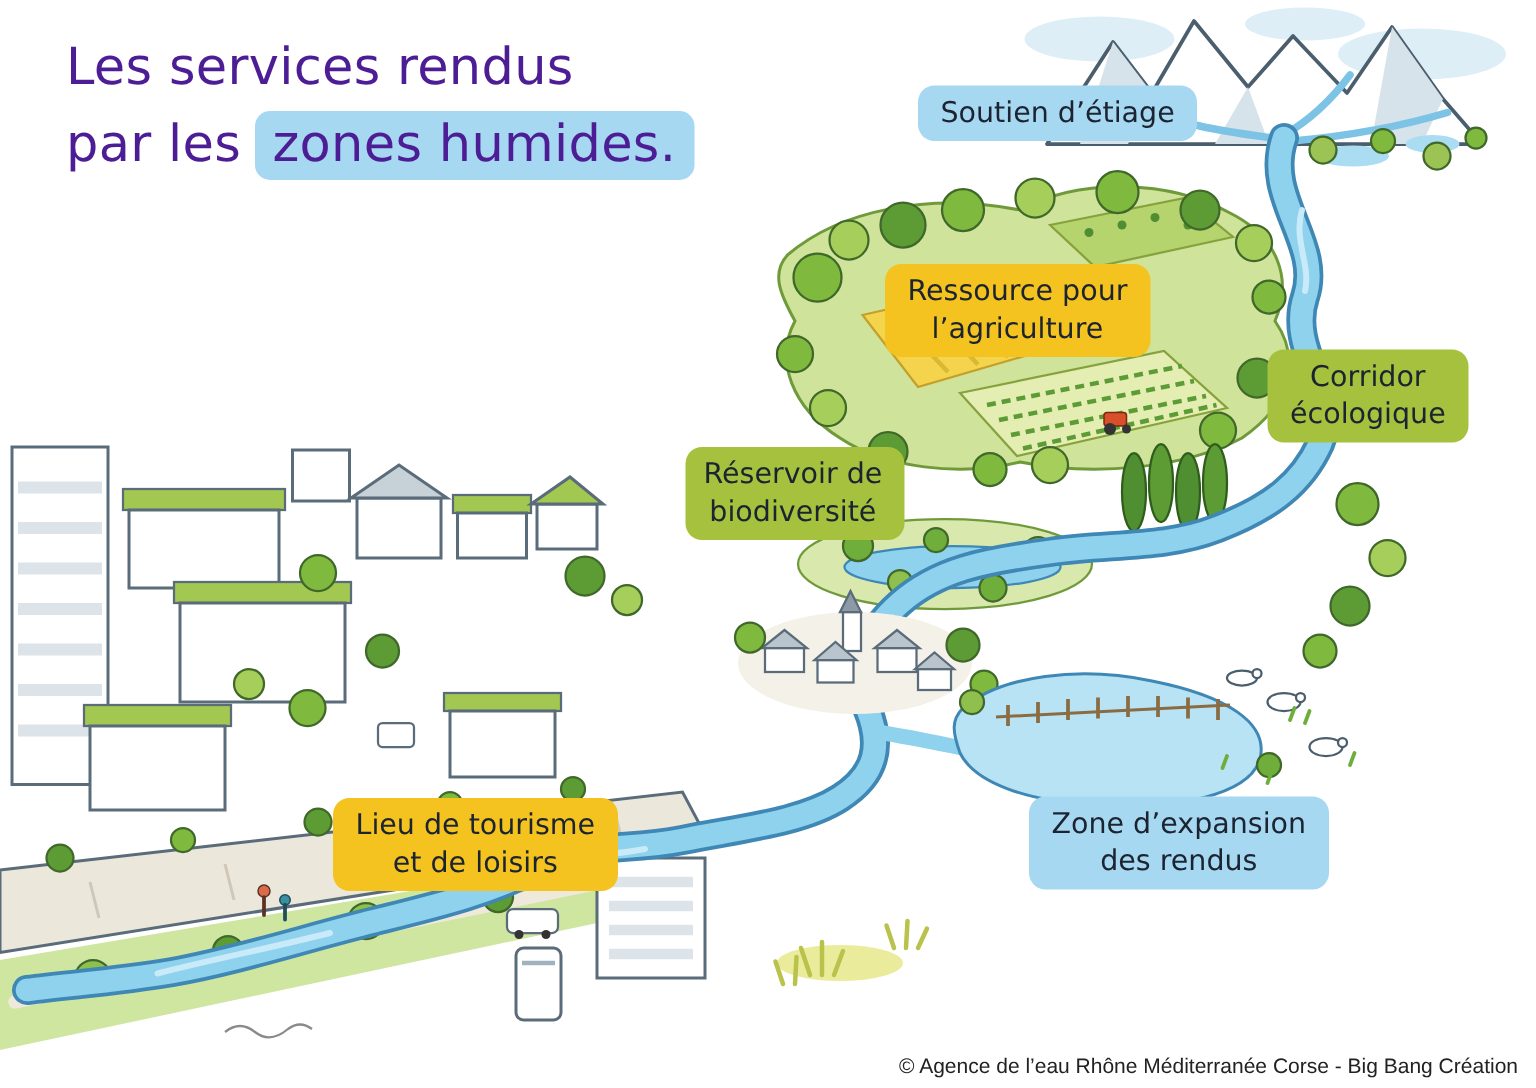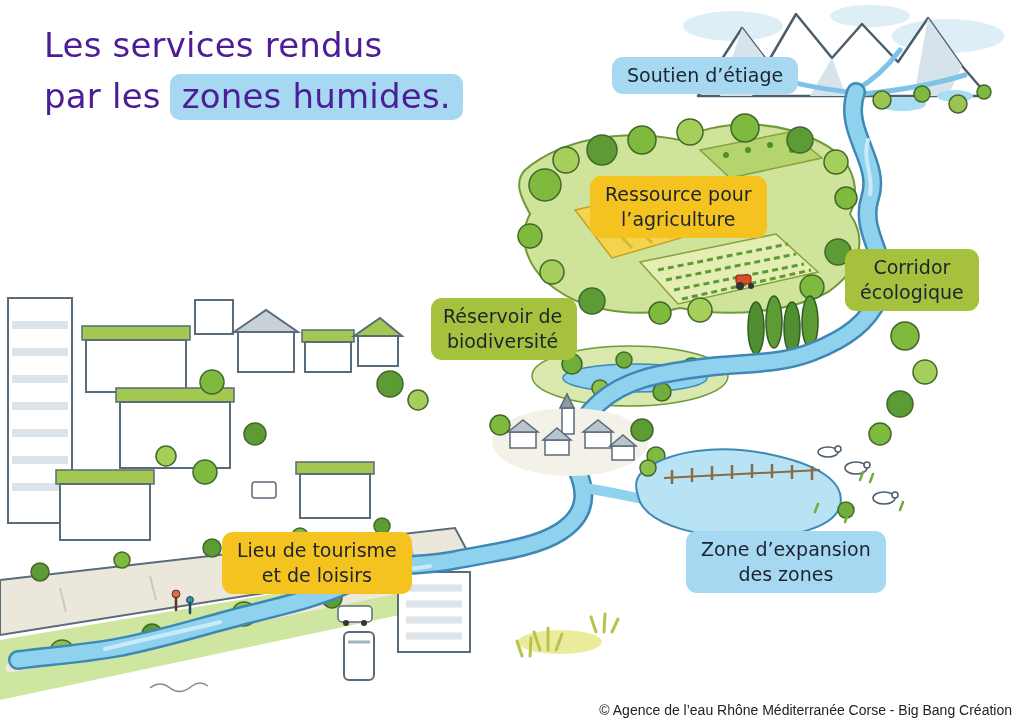--- a/index.html
+++ b/index.html
@@ -237,24 +237,24 @@
   </svg>
 
   <h1 class="title">
     <span>Les services rendus</span><br>
     <span>par les</span><span class="hl">zones humides.</span>
   </h1>
 
   <div class="label blue" style="left:612px; top:57px;">Soutien d’étiage</div>
   <div class="label yellow" style="left:590px; top:152px;margin-top:24px;">Ressource pour
 l’agriculture</div>
-  <div class="label green" style="left:845px; top:233px;margin-top:16px;">Corridor
+  <div class="label green" style="left:845px; top:233px;">Corridor
 écologique</div>
-  <div class="label green" style="left:431px; top:298px;padding-left:12px;">Réservoir de
+  <div class="label green" style="left:457px; top:298px;padding-left:12px;">Réservoir de
 biodiversité</div>
   <div class="label yellow" style="left:222px; top:506px;margin-top:26px;">Lieu de tourisme
 et de loisirs</div>
   <div class="label blue" style="left:686px; top:531px;">Zone d’expansion
-des zones</div>
+des rendus</div>
 
   <div class="footer">© Agence de l’eau Rhône Méditerranée Corse - Big Bang Création</div>
 
 </div>
 
 </body></html>

